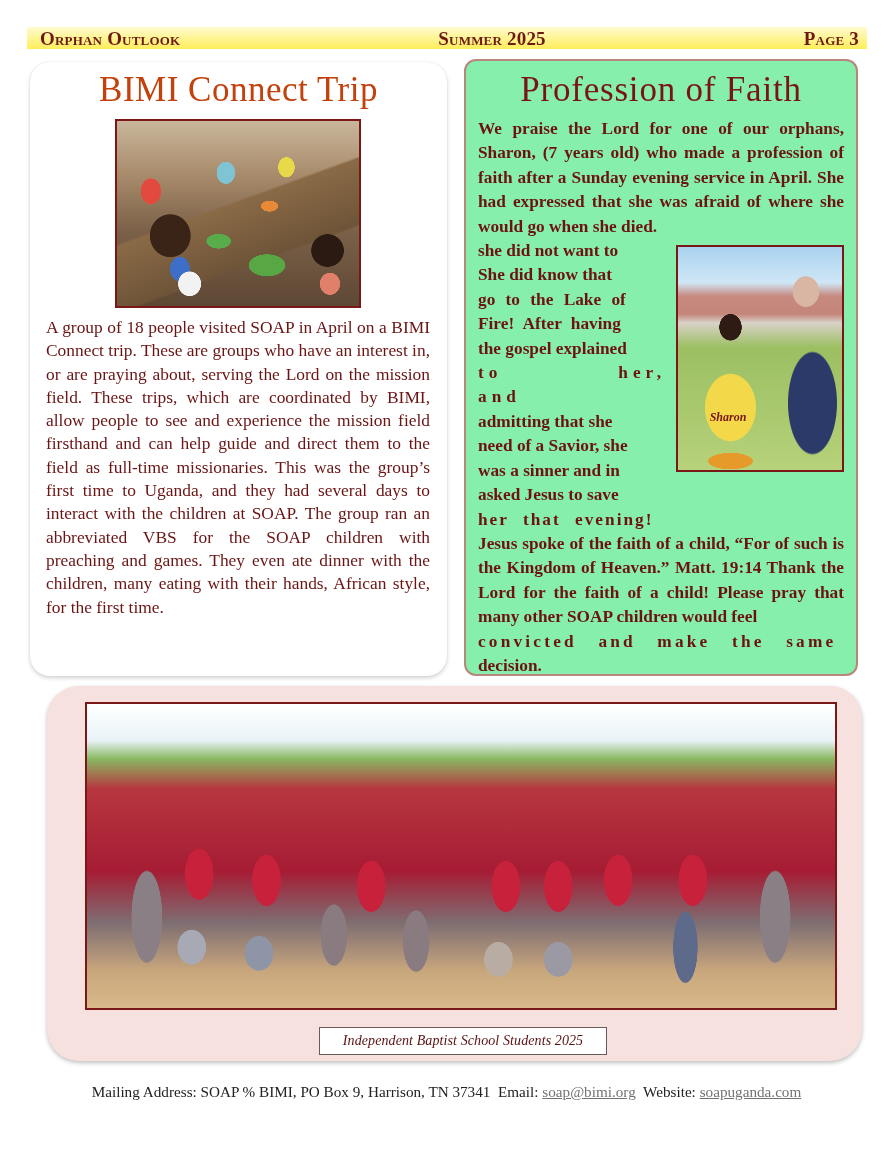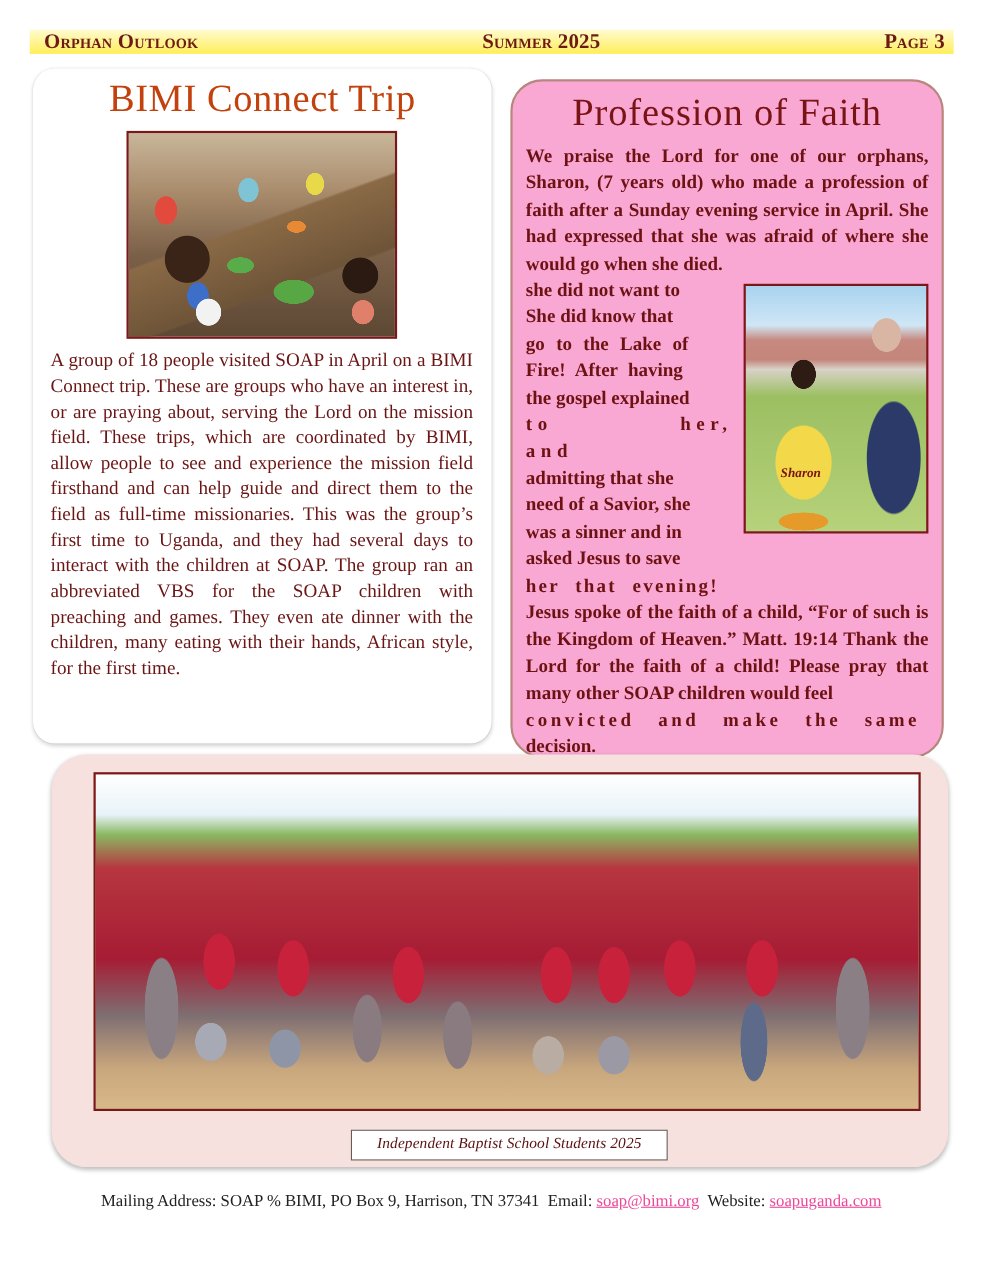--- a/index.html
+++ b/index.html
@@ -49,21 +49,21 @@
   }
   .card-left .body {
     position: absolute; left: 16px; top: 254px; width: 384px;
     font-family: "Liberation Serif", serif; font-size: 17.4px; line-height: 23.3px;
     color: #6b1414; text-align: justify;
   }
 
   
   .card-right {
     position: absolute; left: 464px; top: 59px; width: 394px; height: 617px;
-    background: #f9a8d4; border: 2px solid #b8867c; border-radius: 29px; margin-top: 13px;
+    background: #86efac; border: 2px solid #b8867c; border-radius: 12px;
   }
   .card-right h2 {
     position: absolute; left: 0; top: 9px; width: 100%; text-align: center;
     font-family: "Liberation Serif", serif; font-weight: normal; font-size: 35px;
     color: #7a1414; letter-spacing: 0.8px;
   }
   .faith-text {
     position: absolute; left: 12px; top: 56px; width: 366px;
     font-family: "Liberation Serif", serif; font-weight: bold; font-size: 17.3px;
     line-height: 24.4px; color: #6d1212; text-align: justify; text-align-last: auto;
@@ -127,21 +127,21 @@
     font-family: "Liberation Serif", serif; font-style: italic; font-size: 14px;
     color: #5a1010; letter-spacing: 0.1px;
   }
 
   
   .footer {
     position: absolute; left: 0; top: 1083px; width: 893px; text-align: center;
     font-family: "Liberation Serif", serif; font-size: 15.2px; color: #222222;
     white-space: nowrap;
   }
-  .footer a { color: #ec4899; text-decoration: underline; }
+  .footer a { color: #737373; text-decoration: underline; }
 </style>
 </head>
 <body>
 
 <div class="header-bar">
   <span>Orphan Outlook</span>
   <span>Summer 2025</span>
   <span>Page 3</span>
 </div>
 

